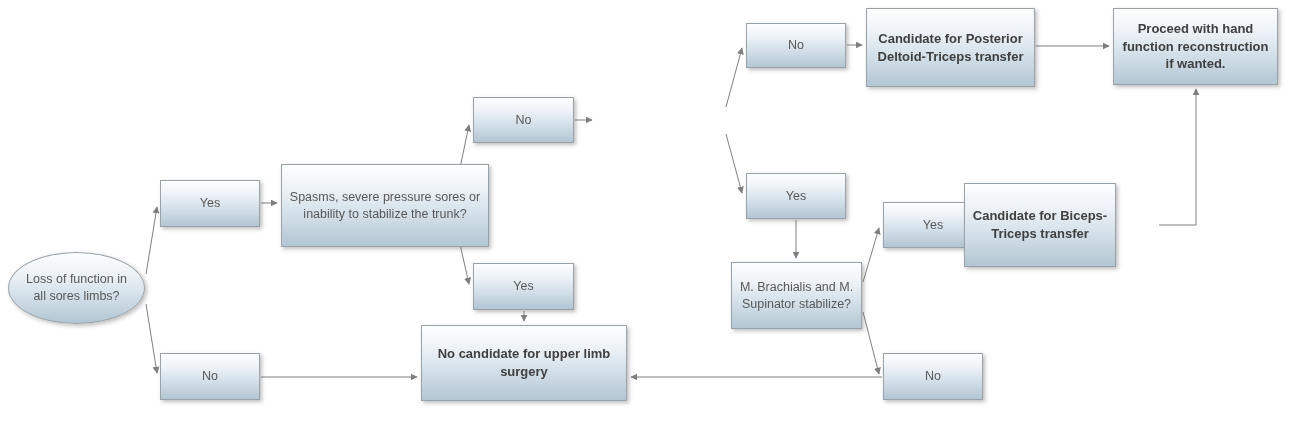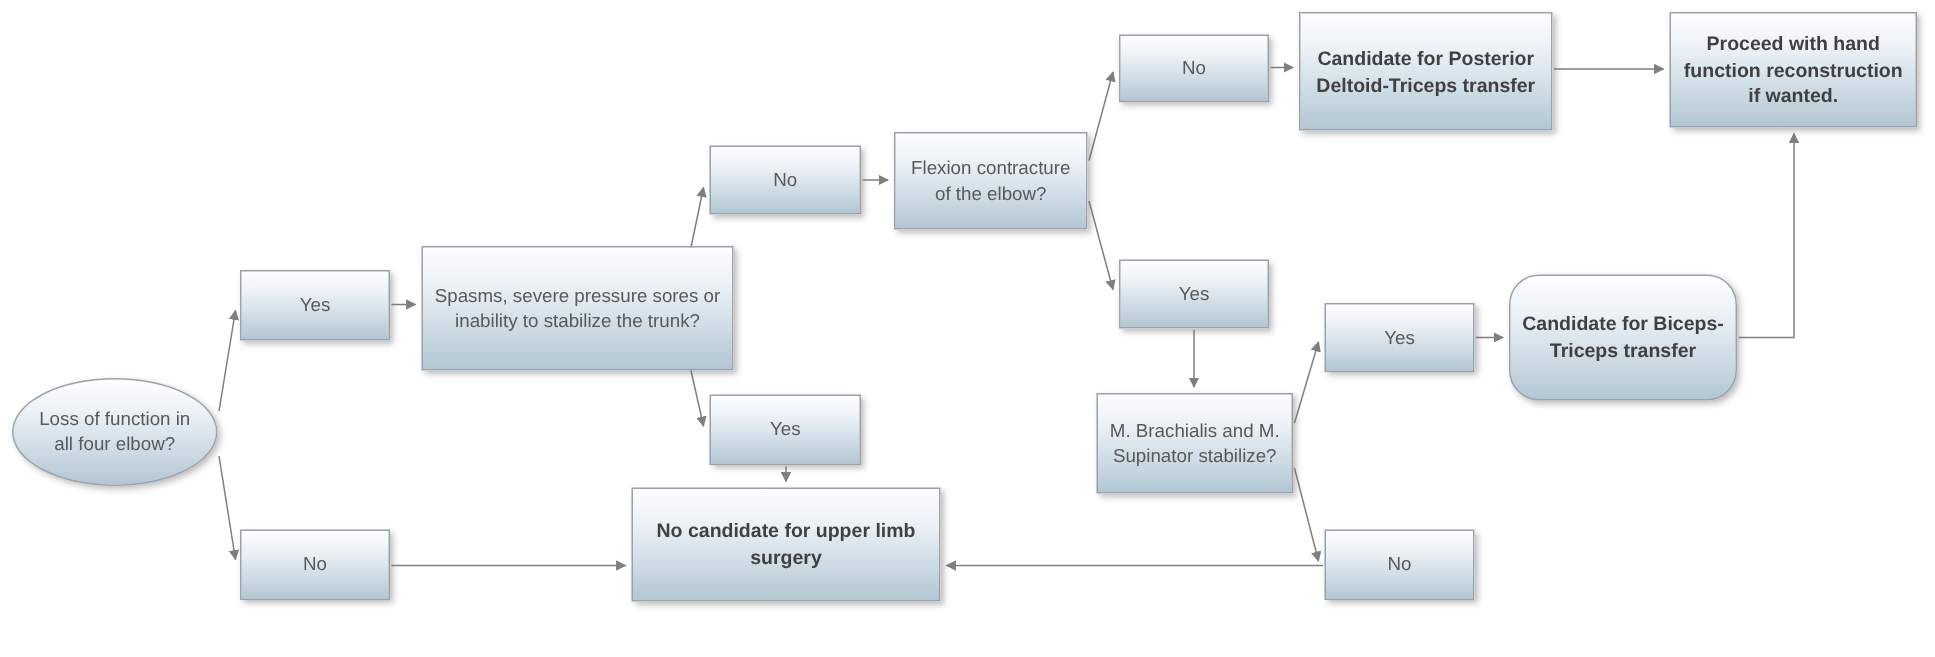--- a/index.html
+++ b/index.html
@@ -54,21 +54,21 @@
   #n-spasms     { left: 281px;  top: 164px; width: 208px; height: 83px; }
   #n-no2        { left: 473px;  top: 97px;  width: 101px; height: 46px; }
   #n-yes2       { left: 473px;  top: 263px; width: 101px; height: 47px; }
   #n-flexion    { left: 596px;  top: 88px;  width: 129px; height: 65px; }
   #n-no3        { left: 746px;  top: 23px;  width: 100px; height: 45px; }
   #n-yes3       { left: 746px;  top: 173px; width: 100px; height: 46px; }
   #n-posterior  { left: 866px;  top: 8px;   width: 169px; height: 79px; }
   #n-proceed    { left: 1113px; top: 8px;   width: 165px; height: 77px; }
   #n-brachialis { left: 731px;  top: 262px; width: 131px; height: 67px; }
   #n-yes4       { left: 883px;  top: 202px; width: 100px; height: 46px; }
-  #n-biceps     { left: 1006px; top: 183px; width: 152px; height: 84px; border-radius: 20px; }
+  #n-biceps     { left: 964px; top: 183px; width: 152px; height: 84px; }
   #n-no4        { left: 883px;  top: 353px; width: 100px; height: 47px; }
   #n-nocand     { left: 421px;  top: 325px; width: 206px; height: 76px; }
 </style>
 </head>
 <body>
 
 <div id="canvas">
 
   <svg id="edge-layer" viewBox="0 0 1290 438" xmlns="http://www.w3.org/2000/svg">
     <defs>
@@ -91,33 +91,32 @@
       <path d="M863,282 L879,228" marker-end="url(#arrow)"></path>
       <path d="M863,312 L879,374" marker-end="url(#arrow)"></path>
       <path d="M984,225 L1002,225" marker-end="url(#arrow)"></path>
       <path d="M1159,225 L1196,225 L1196,89" marker-end="url(#arrow)"></path>
       <path d="M524,311 L524,321" marker-end="url(#arrow)"></path>
       <path d="M882,377 L631,377" marker-end="url(#arrow)"></path>
       <path d="M261,377 L417,377" marker-end="url(#arrow)"></path>
     </g>
   </svg>
 
-  <div id="n-start" class="node ellipse">Loss of function in all four elbow?</div>
+  <div id="n-start" class="node ellipse">Loss of function in all sores limbs?</div>
 
   <div id="n-yes1" class="node">Yes</div>
 
   <div id="n-no1" class="node">No</div>
 
   <div id="n-spasms" class="node">Spasms, severe pressure sores or inability to stabilize the trunk?</div>
 
   <div id="n-no2" class="node">No</div>
 
   <div id="n-yes2" class="node">Yes</div>
 
-  <div id="n-flexion" class="node">Flexion contracture of the elbow?</div>
 
   <div id="n-no3" class="node">No</div>
 
   <div id="n-yes3" class="node">Yes</div>
 
   <div id="n-proceed" class="node outcome">Proceed with hand function reconstruction if wanted.</div>
 
   <div id="n-posterior" class="node outcome">Candidate for Posterior Deltoid-Triceps transfer</div>
 
   <div id="n-brachialis" class="node">M. Brachialis and M. Supinator stabilize?</div>

